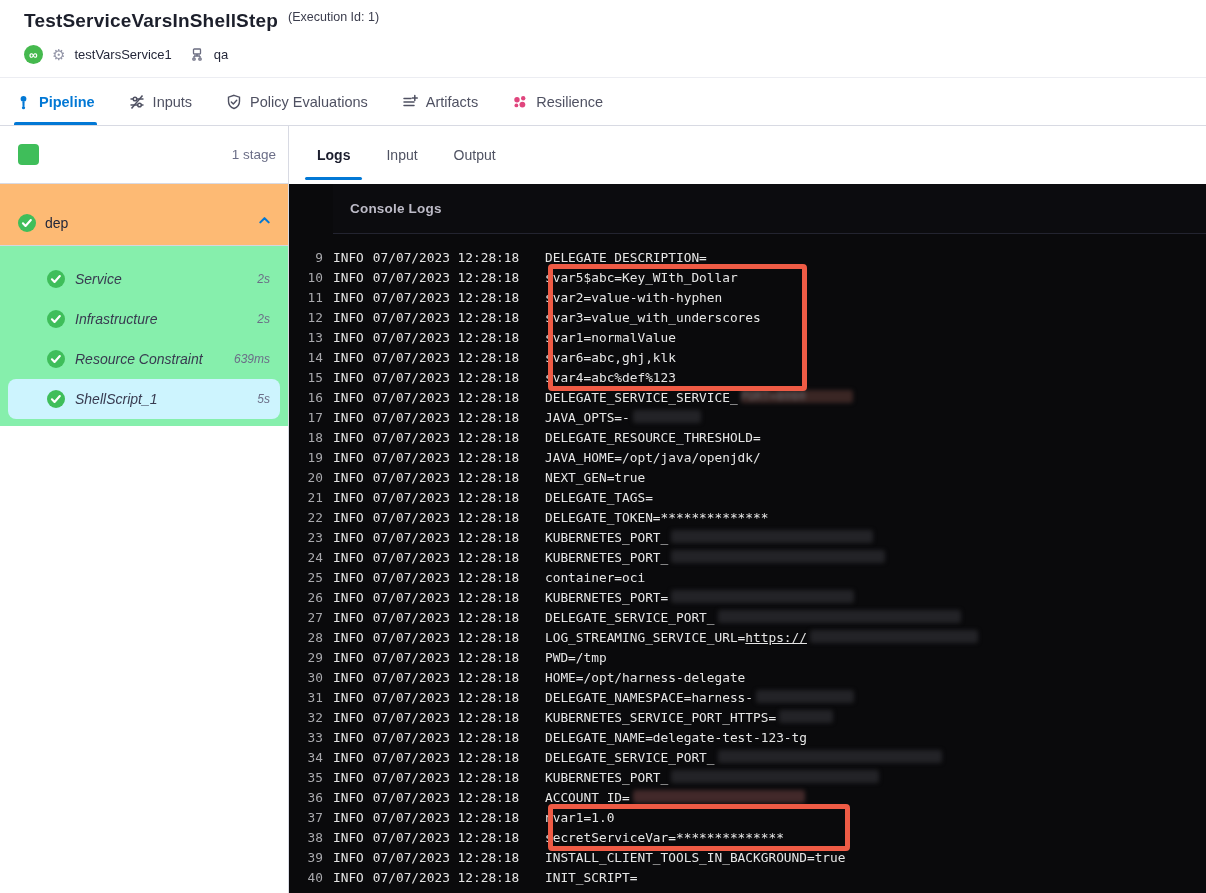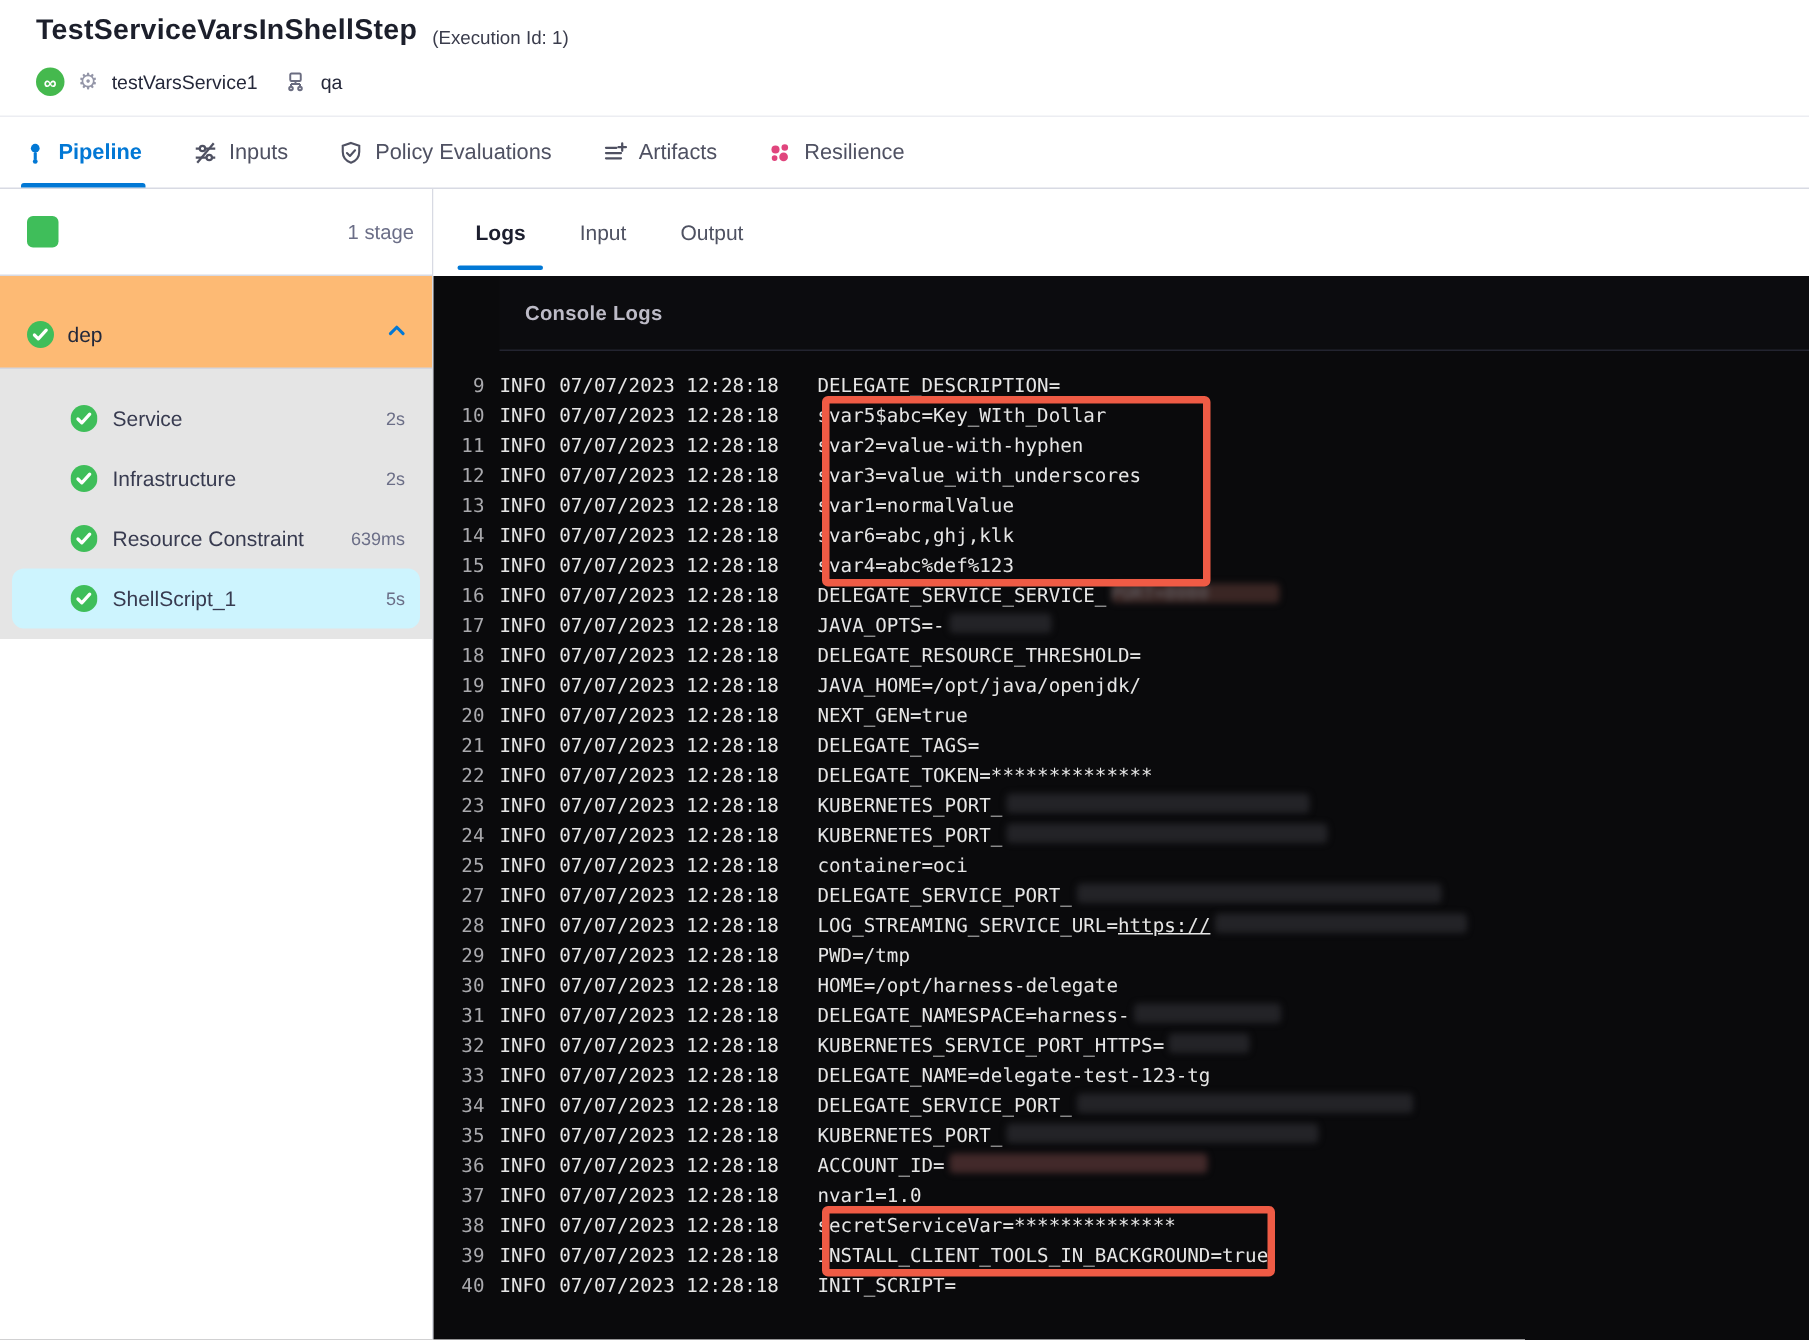--- a/index.html
+++ b/index.html
@@ -2,21 +2,21 @@
 <html><head>
 <meta charset="utf-8">
 <style>
   * { margin:0; padding:0; box-sizing:border-box; }
   html,body { width:1206px; height:893px; overflow:hidden; background:#fff;
     font-family:"Liberation Sans", sans-serif; }
   .app { width:1206px; height:893px; display:flex; flex-direction:column; }
 
   
   .hdr { height:77px; background:#fff; padding:10px 0 0 24px; flex:0 0 auto; }
-  .title-row { display:flex; align-items:flex-end; gap:10px; }
+  .title-row { display:flex; align-items:flex-start; gap:10px; }
   .page-title { font-size:19px; font-weight:bold; color:#1c1f2b; letter-spacing:.2px; }
   .exec-id { font-size:12.5px; color:#3a3c4c; }
   .meta-row { margin-top:13px; display:flex; align-items:center; gap:9px; }
   .module-badge { width:19px; height:19px; border-radius:50%; display:inline-flex;
     align-items:center; justify-content:center; color:#fff; font-size:12px; font-weight:bold; }
   .gear { font-size:15px; color:#9496a8; line-height:1; }
   .meta-label { font-size:13px; color:#25283a; }
   .env-ic { display:inline-flex; margin-left:8px; }
 
   
@@ -34,21 +34,21 @@
   .sidebar { width:289px; flex:0 0 auto; background:#fff; border-right:1px solid #d8dae3;
     display:flex; flex-direction:column; }
   .stage-summary { height:58px; border-bottom:1px solid #d8dae3; display:flex;
     align-items:center; padding:0 12px 0 18px; }
   .stage-square { width:21px; height:21px; border-radius:4px; }
   .stage-count { margin-left:auto; font-size:13.5px; color:#6b6e87; }
   .group-header { height:62px; background:#fdba74; border-bottom:1px solid #d4d6e0;
     display:flex; align-items:center; padding:16px 16px 0 18px; cursor:pointer; }
   .group-header .lbl { margin-left:9px; font-size:14px; color:#22283b; }
   .group-header .chev { margin-left:auto; }
-  .steps { background:#e5e5e5; padding:13px 0 7px; }
+  .steps { background:#86efac; padding:13px 0 7px;font-style:italic; }
   .step-row { height:40px; margin:0 8px; border-radius:8px; display:flex; align-items:center;
     padding:0 10px 0 39px; cursor:pointer; }
   .step-row.selected { background:#cdf4fe; }
   .step-row .lbl { margin-left:10px; font-size:14px; color:#383b50; }
   .step-row .dur { margin-left:auto; font-size:12px; color:#6b6e87; }
   .chk { display:inline-flex; flex:0 0 auto; }
 
   
   .content { flex:1; display:flex; flex-direction:column; min-width:0; }
   .log-tabs { height:58px; background:#fff; display:flex; align-items:center;
@@ -239,20 +239,21 @@
             <div class="log-line"><span class="ln">16</span><span class="lvl">INFO</span><span class="ts">07/07/2023 12:28:18</span><span class="msg">DELEGATE_SERVICE_SERVICE_<span class="redact" style="width: 112px; background: rgb(58, 38, 36);">PORT=8080</span></span></div>
             <div class="log-line"><span class="ln">17</span><span class="lvl">INFO</span><span class="ts">07/07/2023 12:28:18</span><span class="msg">JAVA_OPTS=-<span class="redact" style="width: 68px;"></span></span></div>
             <div class="log-line"><span class="ln">18</span><span class="lvl">INFO</span><span class="ts">07/07/2023 12:28:18</span><span class="msg">DELEGATE_RESOURCE_THRESHOLD=</span></div>
             <div class="log-line"><span class="ln">19</span><span class="lvl">INFO</span><span class="ts">07/07/2023 12:28:18</span><span class="msg">JAVA_HOME=/opt/java/openjdk/</span></div>
             <div class="log-line"><span class="ln">20</span><span class="lvl">INFO</span><span class="ts">07/07/2023 12:28:18</span><span class="msg">NEXT_GEN=true</span></div>
             <div class="log-line"><span class="ln">21</span><span class="lvl">INFO</span><span class="ts">07/07/2023 12:28:18</span><span class="msg">DELEGATE_TAGS=</span></div>
             <div class="log-line"><span class="ln">22</span><span class="lvl">INFO</span><span class="ts">07/07/2023 12:28:18</span><span class="msg">DELEGATE_TOKEN=**************</span></div>
             <div class="log-line"><span class="ln">23</span><span class="lvl">INFO</span><span class="ts">07/07/2023 12:28:18</span><span class="msg">KUBERNETES_PORT_<span class="redact" style="width: 202px;"></span></span></div>
             <div class="log-line"><span class="ln">24</span><span class="lvl">INFO</span><span class="ts">07/07/2023 12:28:18</span><span class="msg">KUBERNETES_PORT_<span class="redact" style="width: 214px;"></span></span></div>
             <div class="log-line"><span class="ln">25</span><span class="lvl">INFO</span><span class="ts">07/07/2023 12:28:18</span><span class="msg">container=oci</span></div>
+            <div class="log-line"><span class="ln">26</span><span class="lvl">INFO</span><span class="ts">07/07/2023 12:28:18</span><span class="msg">KUBERNETES_PORT=<span class="redact" style="width: 183px;"></span></span></div>
             <div class="log-line"><span class="ln">27</span><span class="lvl">INFO</span><span class="ts">07/07/2023 12:28:18</span><span class="msg">DELEGATE_SERVICE_PORT_<span class="redact" style="width: 243px;"></span></span></div>
             <div class="log-line"><span class="ln">28</span><span class="lvl">INFO</span><span class="ts">07/07/2023 12:28:18</span><span class="msg">LOG_STREAMING_SERVICE_URL=<a>https://</a><span class="redact" style="width: 168px;"></span></span></div>
             <div class="log-line"><span class="ln">29</span><span class="lvl">INFO</span><span class="ts">07/07/2023 12:28:18</span><span class="msg">PWD=/tmp</span></div>
             <div class="log-line"><span class="ln">30</span><span class="lvl">INFO</span><span class="ts">07/07/2023 12:28:18</span><span class="msg">HOME=/opt/harness-delegate</span></div>
             <div class="log-line"><span class="ln">31</span><span class="lvl">INFO</span><span class="ts">07/07/2023 12:28:18</span><span class="msg">DELEGATE_NAMESPACE=harness-<span class="redact" style="width: 98px;"></span></span></div>
             <div class="log-line"><span class="ln">32</span><span class="lvl">INFO</span><span class="ts">07/07/2023 12:28:18</span><span class="msg">KUBERNETES_SERVICE_PORT_HTTPS=<span class="redact" style="width: 54px;"></span></span></div>
             <div class="log-line"><span class="ln">33</span><span class="lvl">INFO</span><span class="ts">07/07/2023 12:28:18</span><span class="msg">DELEGATE_NAME=delegate-test-123-tg</span></div>
             <div class="log-line"><span class="ln">34</span><span class="lvl">INFO</span><span class="ts">07/07/2023 12:28:18</span><span class="msg">DELEGATE_SERVICE_PORT_<span class="redact" style="width: 224px;"></span></span></div>
             <div class="log-line"><span class="ln">35</span><span class="lvl">INFO</span><span class="ts">07/07/2023 12:28:18</span><span class="msg">KUBERNETES_PORT_<span class="redact" style="width: 208px;"></span></span></div>
             <div class="log-line"><span class="ln">36</span><span class="lvl">INFO</span><span class="ts">07/07/2023 12:28:18</span><span class="msg">ACCOUNT_ID=<span class="redact" style="width: 172px; background: rgb(66, 41, 42);"></span></span></div>

